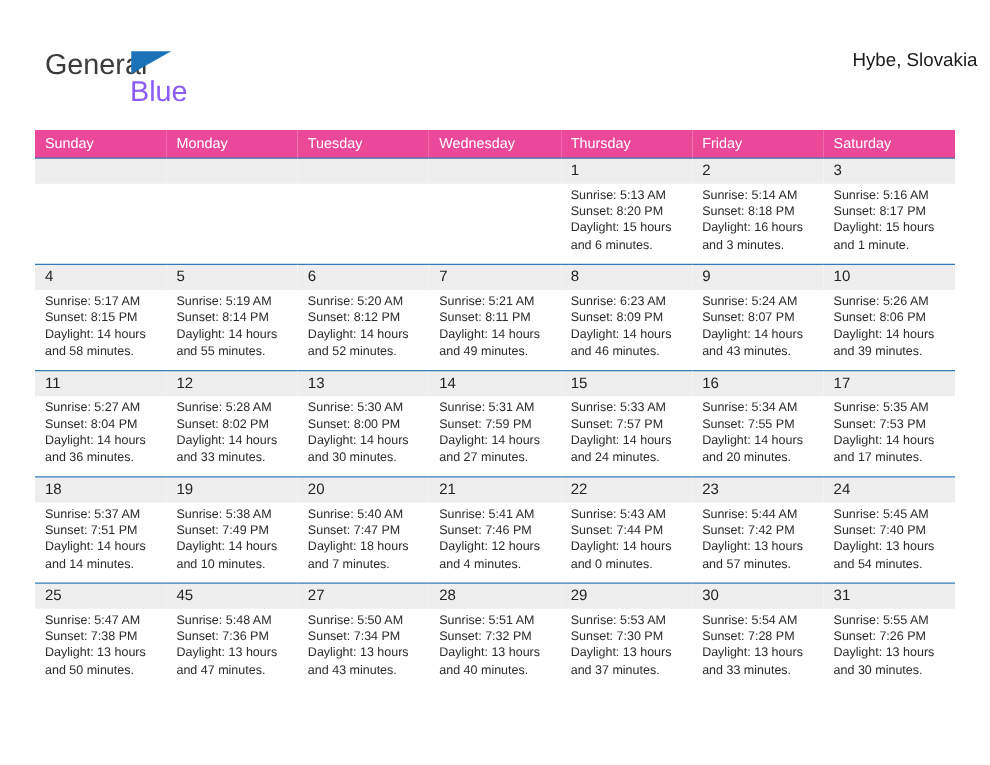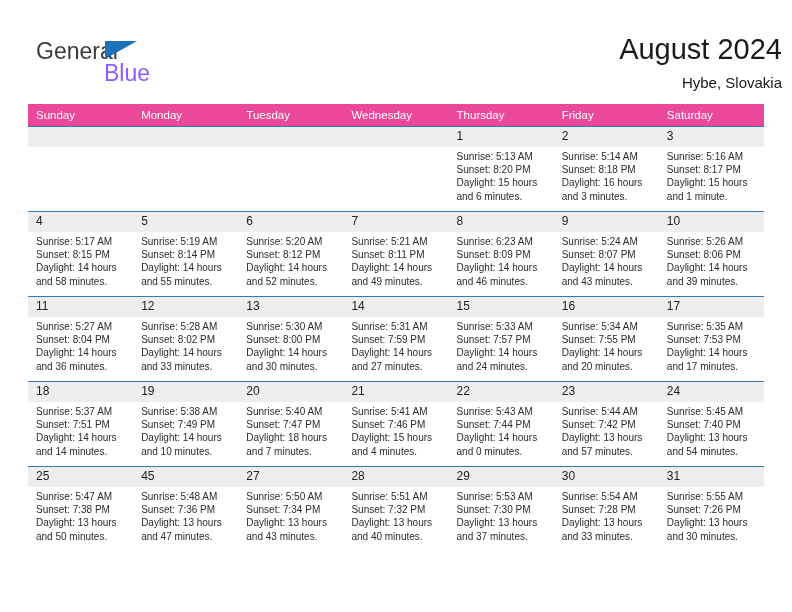--- a/index.html
+++ b/index.html
@@ -138,21 +138,20 @@
 
   <div class="header">
 
     <div class="logo">
       <span class="logo-general">General</span>
       <span class="logo-triangle"></span>
       <span class="logo-blue">Blue</span>
     </div>
 
     <div class="title-block">
-      <div class="cal-title">August 2024</div>
       <div class="cal-subtitle">Hybe, Slovakia</div>
     </div>
 
   </div>
 
   <table class="calendar">
     <thead>
       <tr>
         <th>Sunday</th>
         <th>Monday</th>
@@ -341,21 +340,21 @@
               <div>Sunrise: 5:40 AM</div>
               <div>Sunset: 7:47 PM</div>
               <div>Daylight: 18 hours and 7 minutes.</div>
             </div>
           </td>
           <td>
             <div class="daynum">21</div>
             <div class="info">
               <div>Sunrise: 5:41 AM</div>
               <div>Sunset: 7:46 PM</div>
-              <div>Daylight: 15 hours and 4 minutes.</div>
+              <div>Daylight: 12 hours and 4 minutes.</div>
             </div>
           </td>
           <td>
             <div class="daynum">22</div>
             <div class="info">
               <div>Sunrise: 5:43 AM</div>
               <div>Sunset: 7:44 PM</div>
               <div>Daylight: 14 hours and 0 minutes.</div>
             </div>
           </td>

